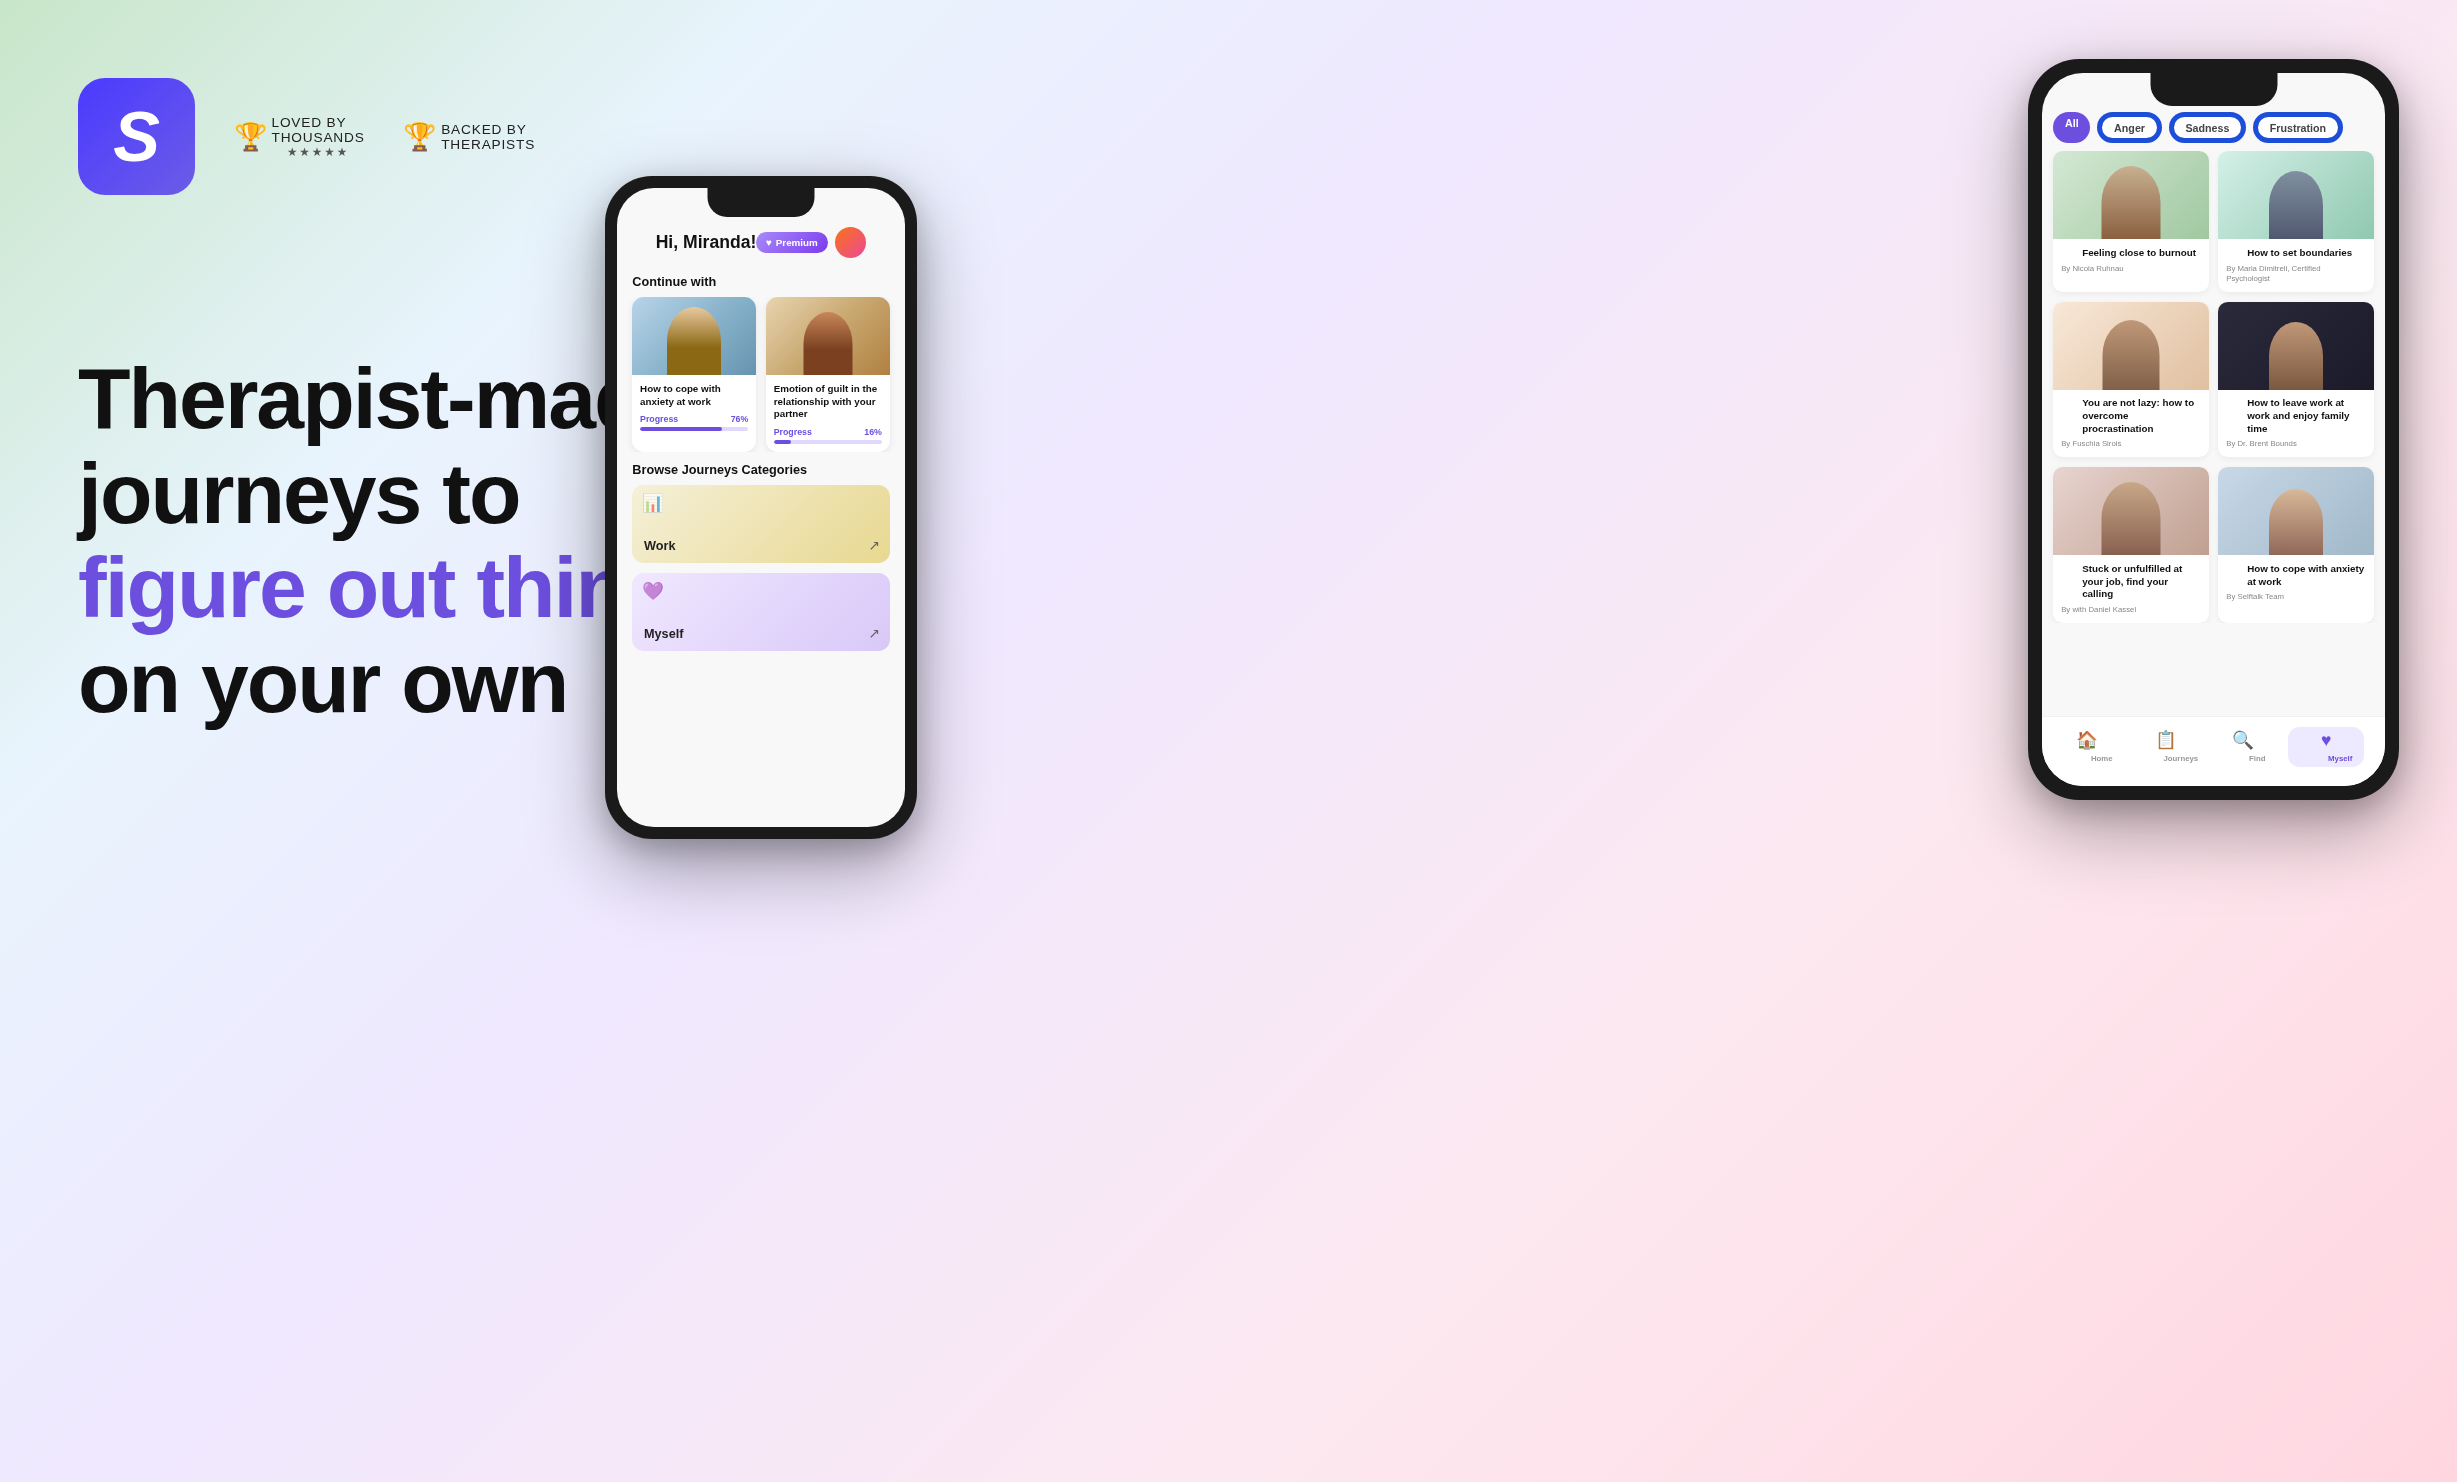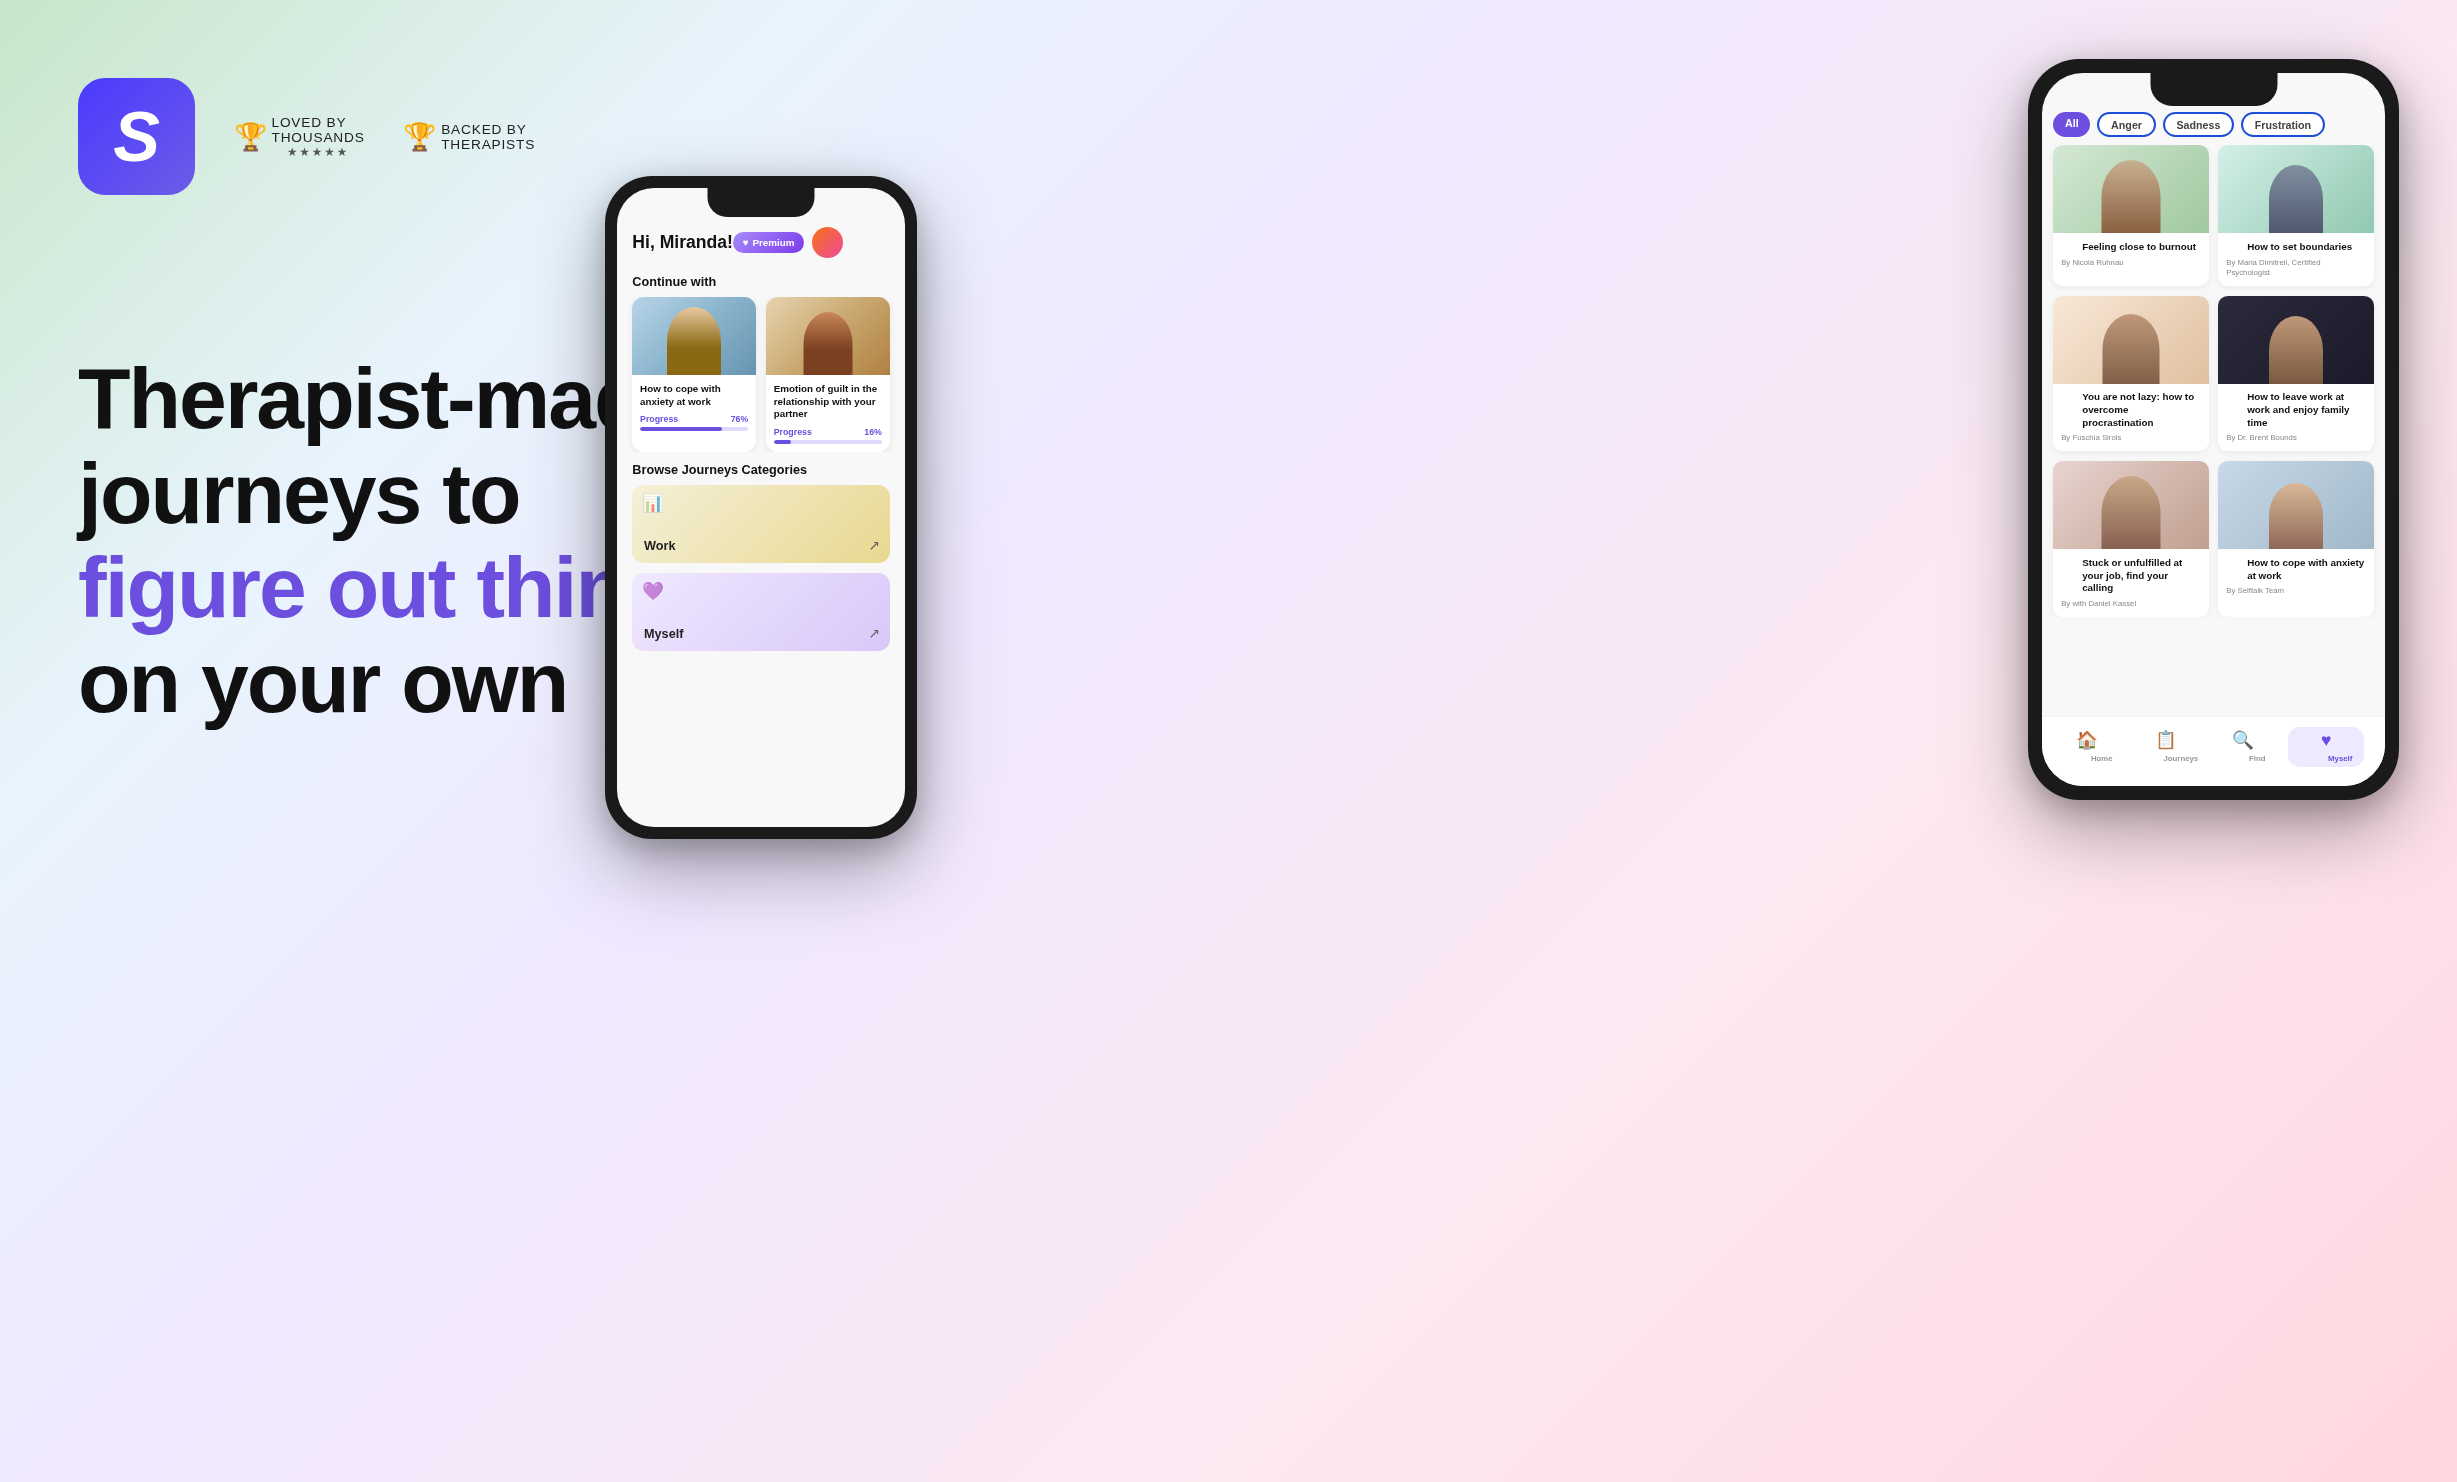--- a/index.html
+++ b/index.html
@@ -126,21 +126,21 @@
       height: 29px;
       background: #1a1a1a;
       border-radius: 0 0 19.5px 19.5px;
       z-index: 10;
     }
 
     
     .p1-header {
       display: flex;
       align-items: center;
-      justify-content: flex-start;
+      justify-content: center;
       padding: 39px 15.6px 9.8px;
     }
 
     .p1-greeting {
       font-size: 17.6px;
       font-weight: 700;
       color: #111;
     }
 
     .premium-badge {
@@ -366,21 +366,21 @@
     }
 
     .filter-active {
       background: #6c4fde;
       color: white;
     }
 
     .filter-inactive {
       background: white;
       color: #444;
-      border: 2px solid #1d4ed8;
+      border: 5px solid #1d4ed8;
     }
 
     .p2-grid {
       display: grid;
       grid-template-columns: 1fr 1fr;
       gap: 9.8px;
       padding: 0 11.7px;
       overflow: hidden;
     }
 

